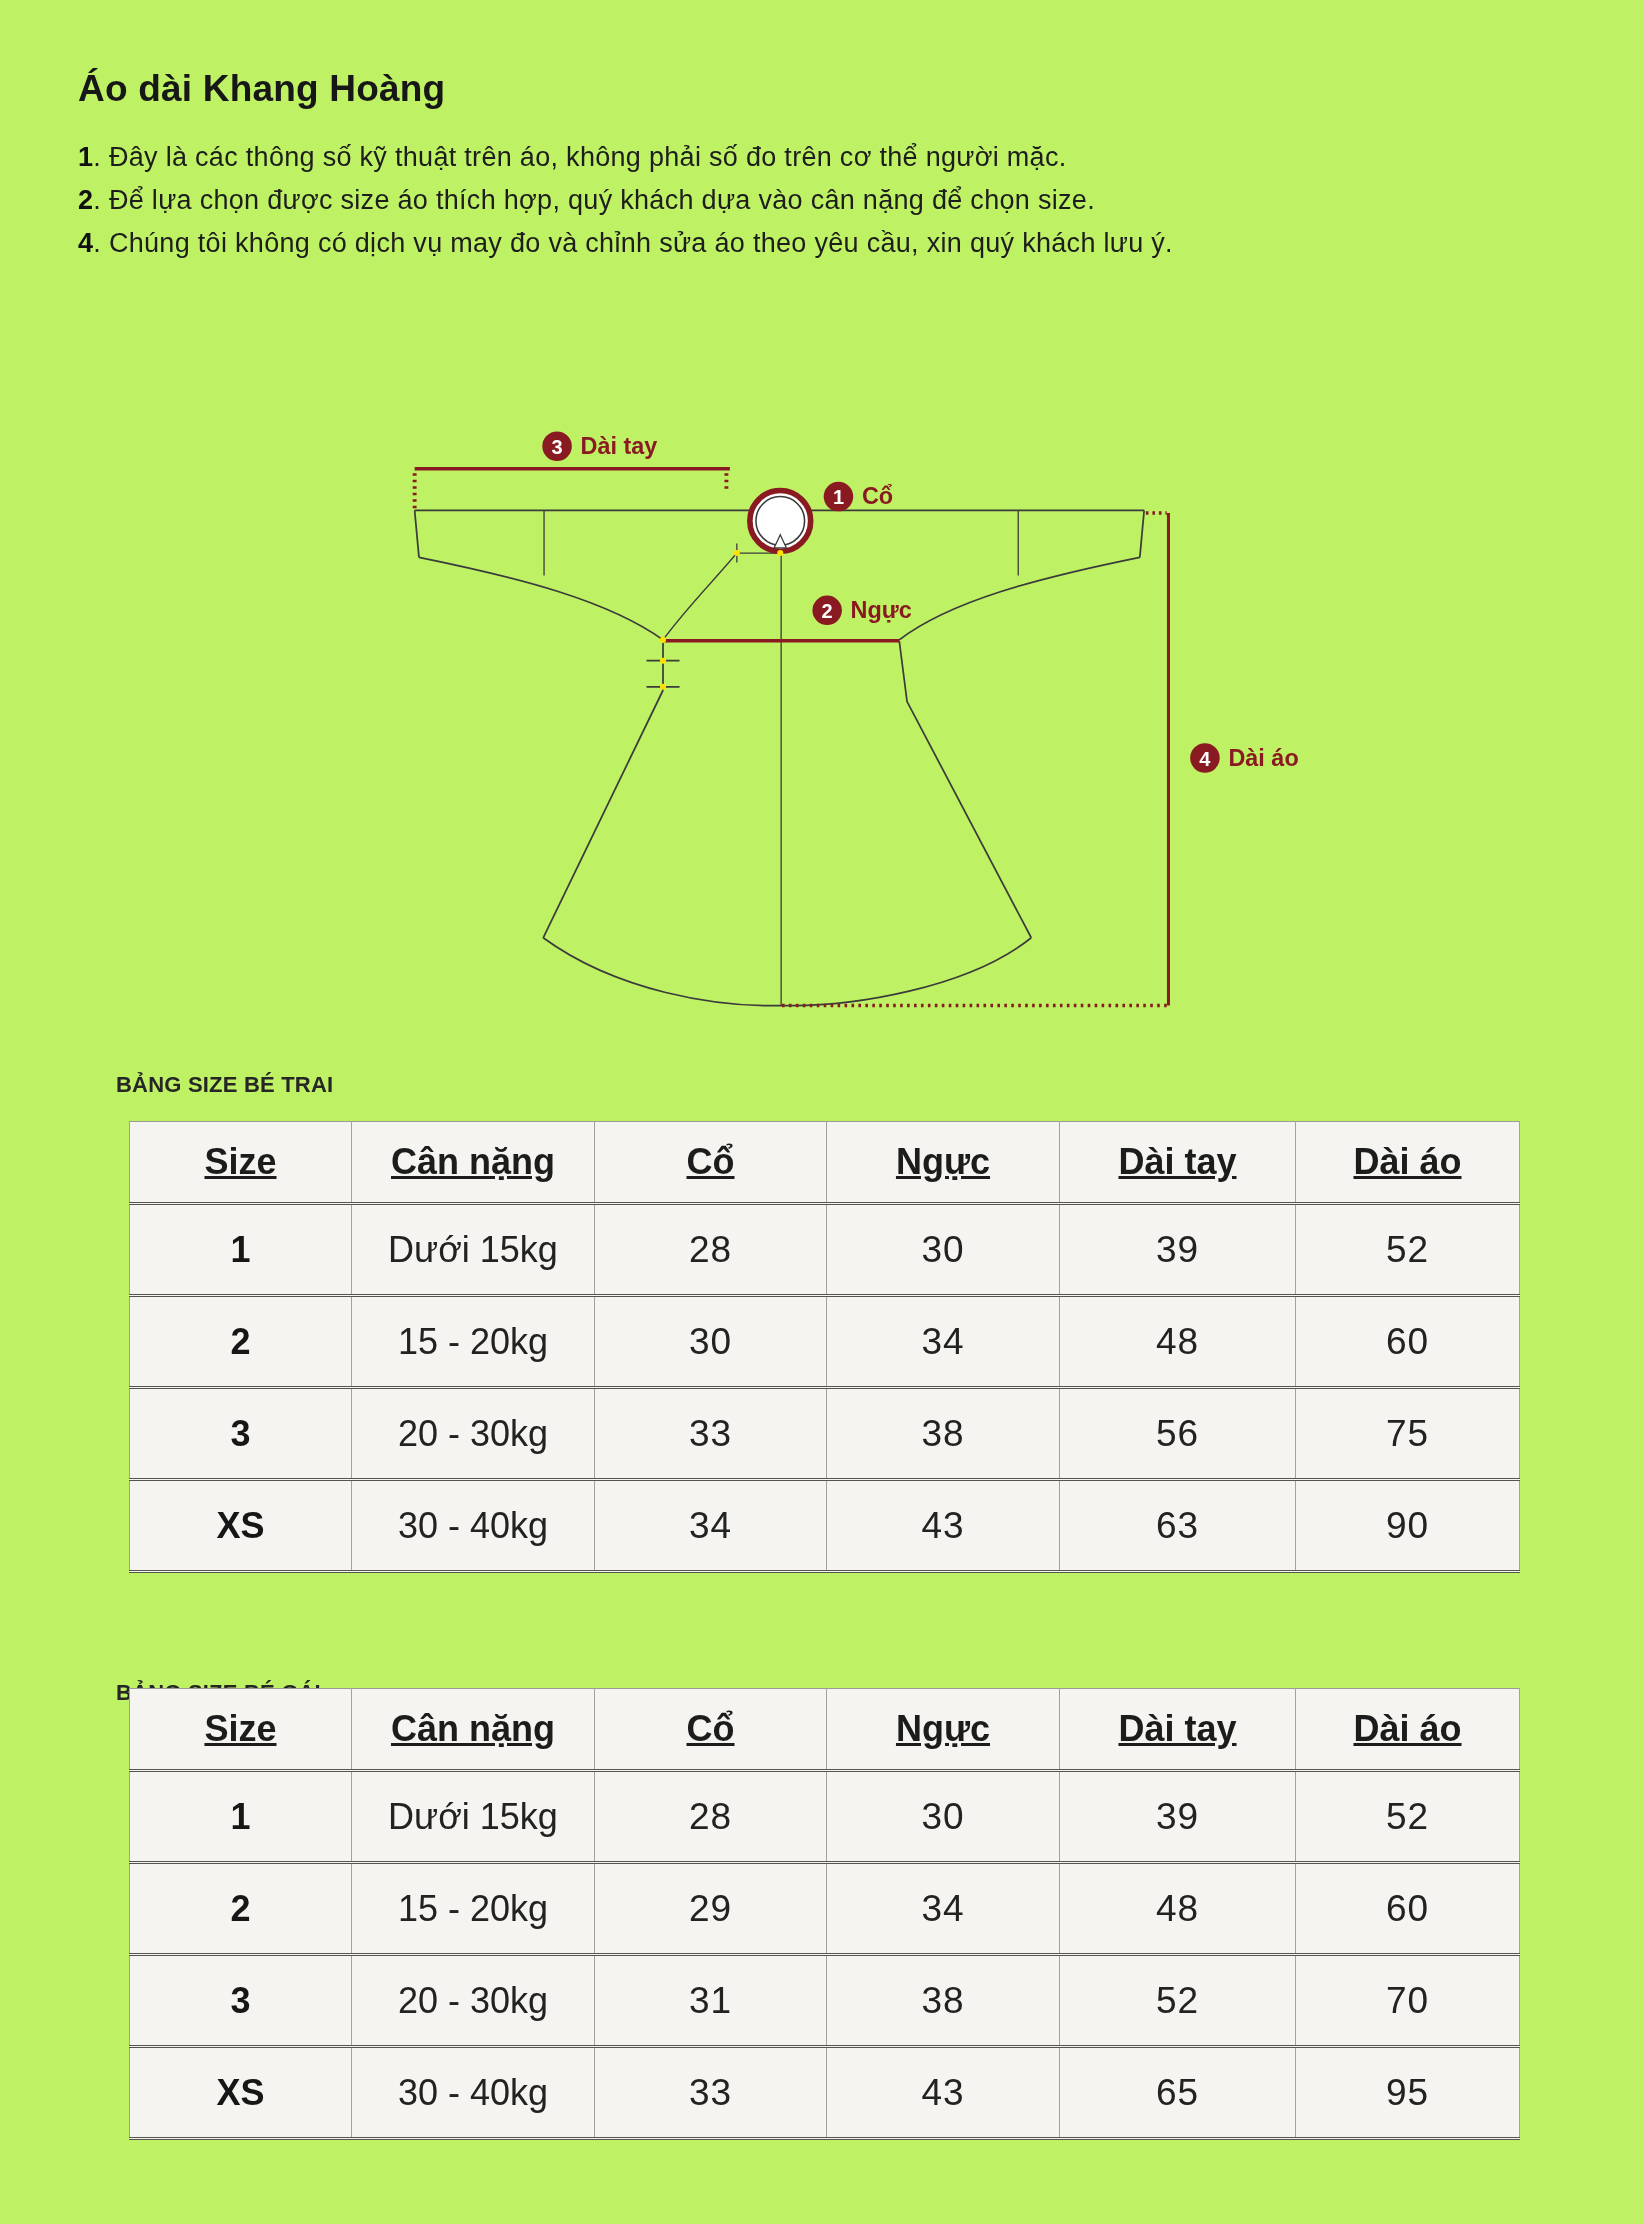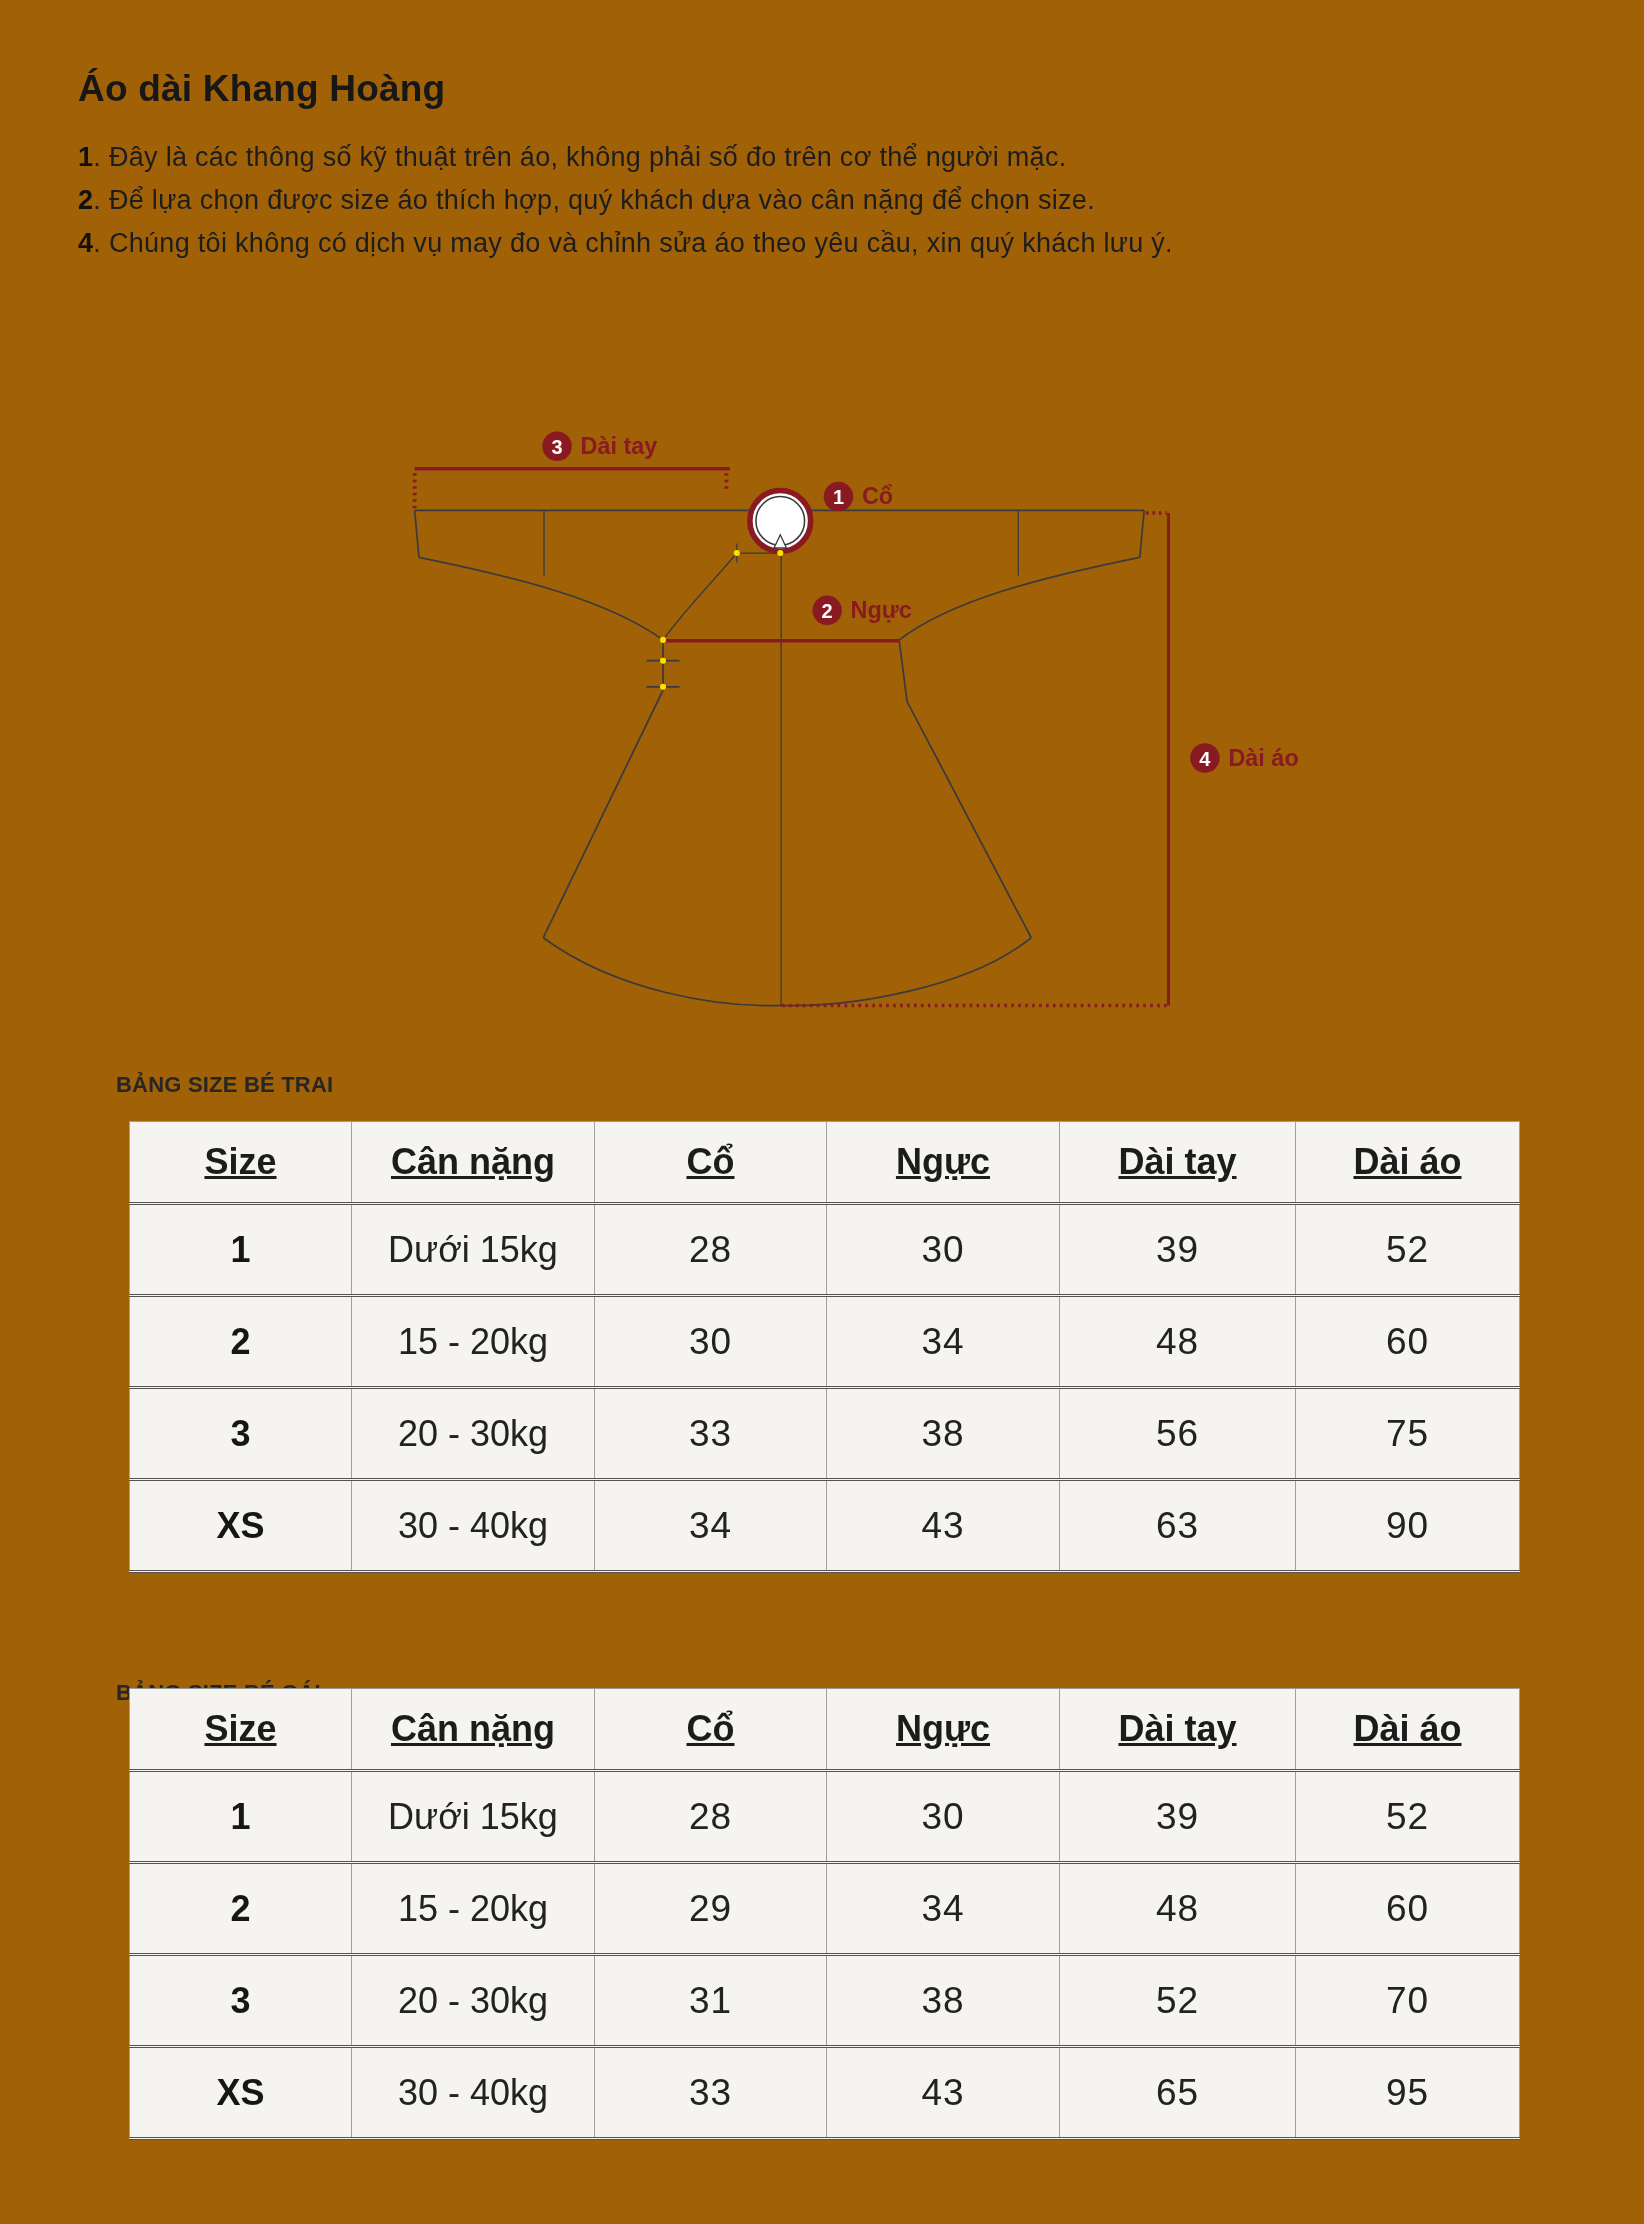--- a/index.html
+++ b/index.html
@@ -1,20 +1,20 @@
 <!DOCTYPE html>
 <html style="font-size:14px"><head>
 <meta charset="utf-8">
 <style>
   * { margin:0; padding:0; box-sizing:border-box; }
   html,body { background:#ffffff; }
   .page {
     position:relative;
     width:1644px; height:2225px;
-    background:#a16207;
+    background:#bef264;
     font-family:"Liberation Sans", sans-serif;
     color:#1d1d1d;
     overflow:hidden;
   }
   .title {
     position:absolute; left:78px; top:68px;
     font-size:37px; font-weight:700; color:#171717;
     letter-spacing:0.2px;
   }
   .notes {

